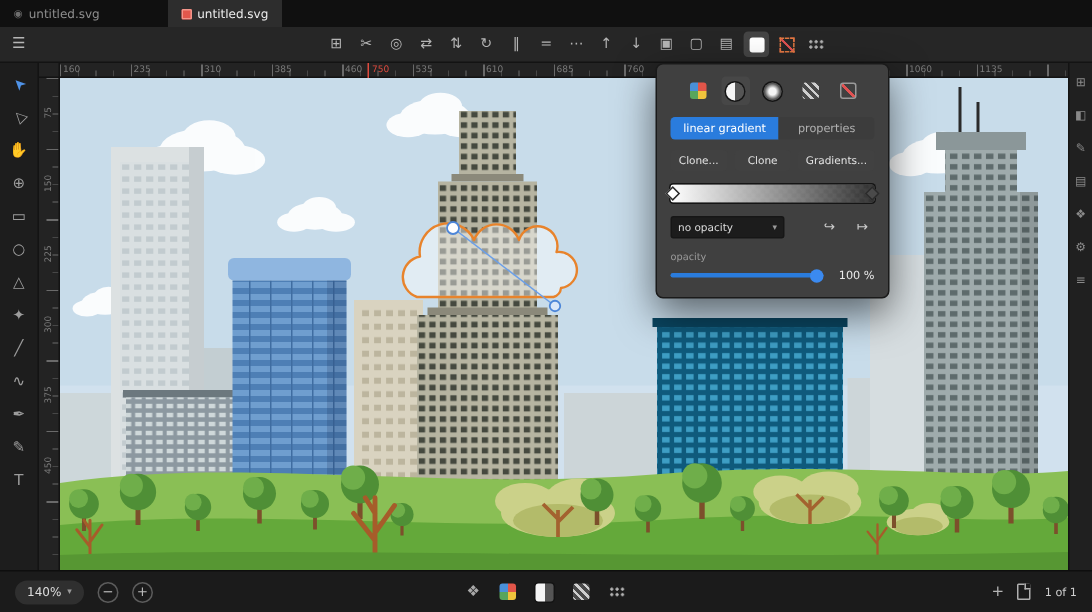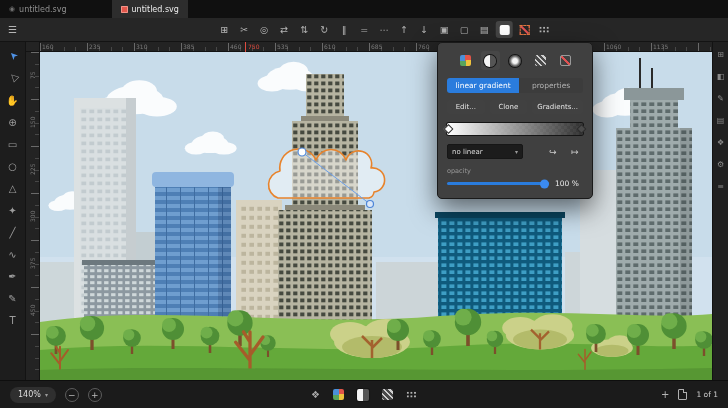--- a/index.html
+++ b/index.html
@@ -79,21 +79,21 @@
 .gstop.right{right:-2px;background:#4a4a4a}
 .reprow{display:flex;align-items:center;margin-top:9px;gap:6px}
 .repsel{width:76px;height:15px;background:#1c1c1c;border:1px solid #161616;border-radius:2px;display:flex;align-items:center;justify-content:space-between;font-size:7px;color:#ddd;padding:0 4px}
 .chev{font-size:6px;color:#9a9a9a}
 .spacer{flex:1}
 .arrbtn{width:16px;height:15px;display:flex;align-items:center;justify-content:center;font-size:9px;color:#cdcdcd}
 .oplabel{margin-top:8px;font-size:6.5px;color:#9a9a9a}
 .oprow{display:flex;align-items:center;gap:6px;margin-top:4px}
 .sltrack{position:relative;flex:1;height:3px;border-radius:2px;background:#2a7cdd}
 .slthumb{position:absolute;right:0;top:50%;transform:translateY(-50%);width:9px;height:9px;border-radius:50%;background:#3b8af0}
-.opval{font-size:7.5px;color:#eaeaea;width:28px;text-align:left;white-space:nowrap}
+.opval{font-size:7.5px;color:#eaeaea;width:28px;text-align:right;white-space:nowrap}
 
 
 .statusbar{position:absolute;left:0;top:380px;width:728px;height:28px;background:#1b1b1b;border-top:1px solid #0e0e0e;display:flex;align-items:center;padding:0 10px}
 .zoompill{height:16px;background:#2f2f2f;border-radius:9px;display:flex;align-items:center;gap:4px;padding:0 8px;font-size:8px;color:#dedede}
 .circbtn{width:14px;height:14px;border:1px solid #5c5c5c;border-radius:50%;display:flex;align-items:center;justify-content:center;font-size:9px;color:#bdbdbd;margin-left:9px}
 .sb-center{position:absolute;left:50%;transform:translateX(-50%);display:flex;align-items:center;gap:13px}
 .sb-share{font-size:10px;color:#a8a8a8}
 .sb-right{margin-left:auto;display:flex;align-items:center;gap:9px}
 .plusbtn{font-size:10px;color:#b5b5b5}
 .docicon{width:9px;height:11px;border:1px solid #b0b0b0;border-radius:1px;position:relative}
@@ -367,31 +367,31 @@
         </div>
       <div class="kind">
           <span class="k-none"></span>
         </div>
     </div>
     <div class="ptabs">
       <div class="ptab active">linear gradient</div>
       <div class="ptab">properties</div>
     </div>
     <div class="btnrow">
-      <div class="pbtn">Edit...</div>
+      <div class="pbtn">Clone...</div>
       <div class="pbtn">Clone</div>
       <div class="pbtn wide">Gradients...</div>
     </div>
     <div class="gradbar">
       <span class="gstop left"></span>
       <span class="gstop right"></span>
     </div>
     <div class="reprow">
       <div class="repsel">
-        <span>no linear</span>
+        <span>no opacity</span>
         <span class="chev">▾</span>
       </div>
       <span class="spacer"></span>
       <div class="arrbtn">↪</div>
       <div class="arrbtn">↦</div>
     </div>
     <div class="oplabel">opacity</div>
     <div class="oprow">
       <div class="sltrack">
         <span class="slthumb"></span>

